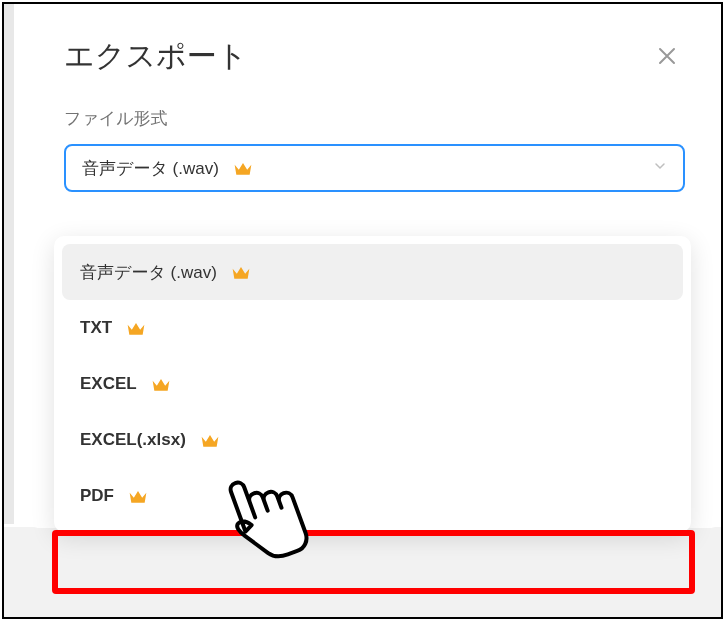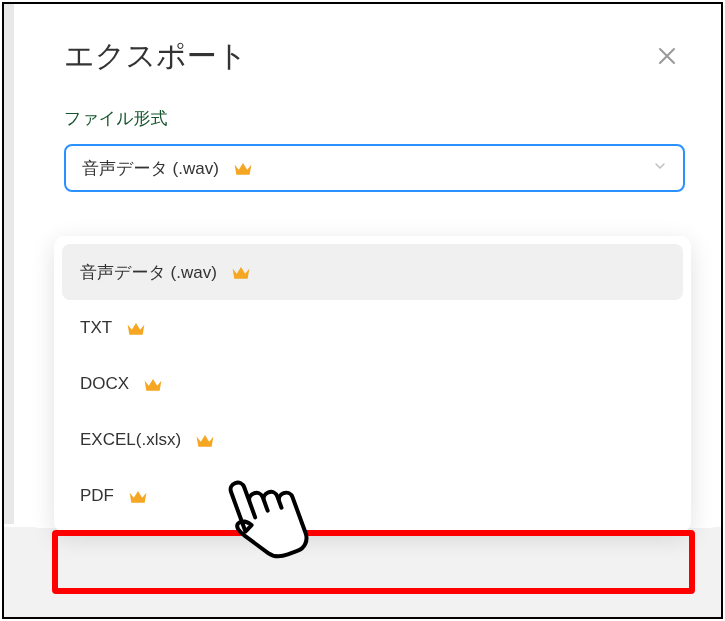--- a/index.html
+++ b/index.html
@@ -58,21 +58,21 @@
       color: #888;
       cursor: pointer;
       padding: 4px 8px;
       line-height: 1;
     }
     .modal-body {
       padding: 18px 36px 0 36px;
     }
     .field-label {
       font-size: 17px;
-      color: #14532d;
+      color: #737373;
       margin-bottom: 14px;
     }
     .select-box {
       height: 48px;
       border: 2px solid #2a91ff;
       border-radius: 8px;
       display: flex;
       align-items: center;
       padding: 0 16px;
       position: relative;
@@ -102,20 +102,21 @@
     }
     .dropdown-item {
       height: 56px;
       display: flex;
       align-items: center;
       padding: 0 18px;
       border-radius: 8px;
       cursor: pointer;
       font-size: 17px;
       color: #333;
+      font-weight: bold;
     }
     .dropdown-item.selected {
       background: #f0f0f0;
       font-weight: 500;
     }
     .crown {
       display: inline-flex;
       margin-left: 14px;
       vertical-align: middle;
     }
@@ -183,21 +184,21 @@
   </div>
   <div class="dropdown-item">
     <span>TXT</span>
     <span class="crown">
       <svg width="20" height="18" viewBox="0 0 24 20">
           <path d="M2 6 L7 12 L12 4 L17 12 L22 6 L20 18 L4 18 Z" fill="#f5a623"></path>
         </svg>
     </span>
   </div>
   <div class="dropdown-item">
-    <span>DOCX</span>
+    <span>EXCEL</span>
     <span class="crown">
       <svg width="20" height="18" viewBox="0 0 24 20">
           <path d="M2 6 L7 12 L12 4 L17 12 L22 6 L20 18 L4 18 Z" fill="#f5a623"></path>
         </svg>
     </span>
   </div>
   <div class="dropdown-item">
     <span>EXCEL(.xlsx)</span>
     <span class="crown">
       <svg width="20" height="18" viewBox="0 0 24 20">

